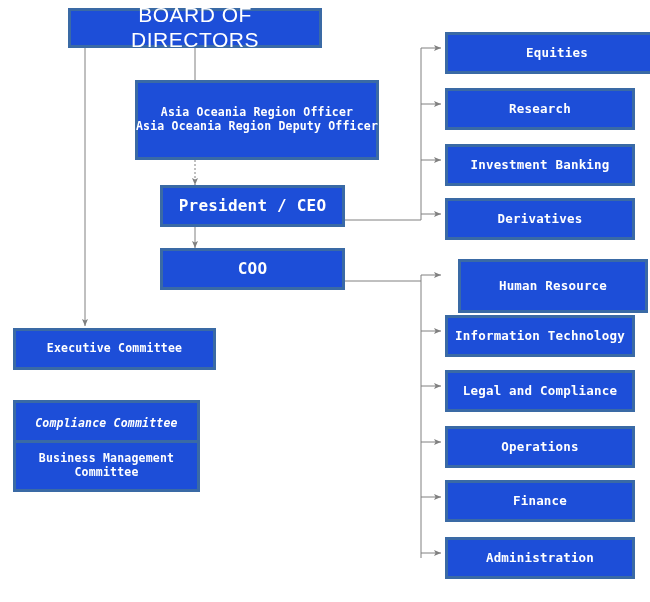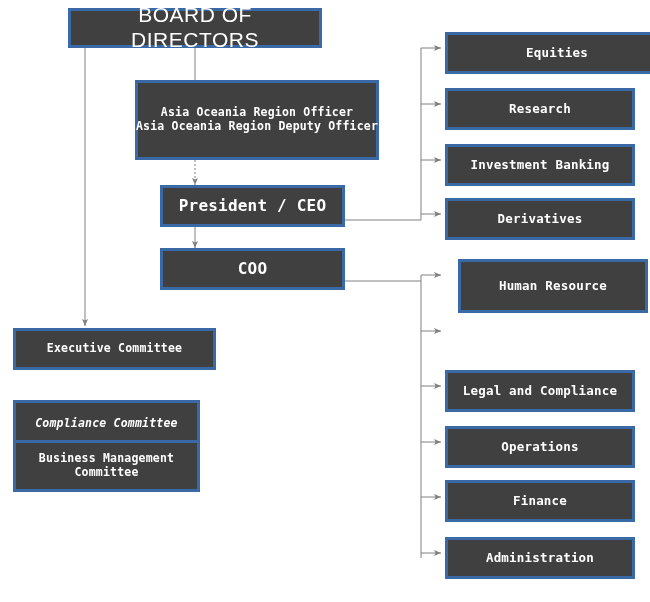--- a/index.html
+++ b/index.html
@@ -14,21 +14,21 @@
   #chart-root {
     position: relative;
     width: 650px;
     height: 602px;
     background: #ffffff;
     overflow: hidden;
   }
   .node {
     position: absolute;
     box-sizing: border-box;
-    background: #404040;
+    background: #1d4ed8;
     border: 3px solid #3a6aa5;
     color: #ffffff;
     display: flex;
     align-items: center;
     justify-content: center;
     text-align: center;
     line-height: 1.18;
     letter-spacing: 0.2px;
     font-weight: bold;
     font-family: "DejaVu Sans Mono", monospace;
@@ -150,20 +150,23 @@
   <div class="node dept-node" style="left:445px; top:144px; width:190px; height:42px;">
     <span class="label">Investment Banking</span>
   </div>
   <div class="node dept-node" style="left:445px; top:198px; width:190px; height:42px;">
     <span class="label">Derivatives</span>
   </div>
 
   <div class="node dept-node" style="left:458px; top:259px; width:190px; height:54px;">
     <span class="label">Human Resource</span>
   </div>
+  <div class="node dept-node" style="left:445px; top:315px; width:190px; height:42px;">
+    <span class="label">Information Technology</span>
+  </div>
   <div class="node dept-node" style="left:445px; top:370px; width:190px; height:42px;">
     <span class="label">Legal and Compliance</span>
   </div>
   <div class="node dept-node" style="left:445px; top:426px; width:190px; height:42px;">
     <span class="label">Operations</span>
   </div>
   <div class="node dept-node" style="left:445px; top:480px; width:190px; height:42px;">
     <span class="label">Finance</span>
   </div>
   <div class="node dept-node" style="left:445px; top:537px; width:190px; height:42px;">

